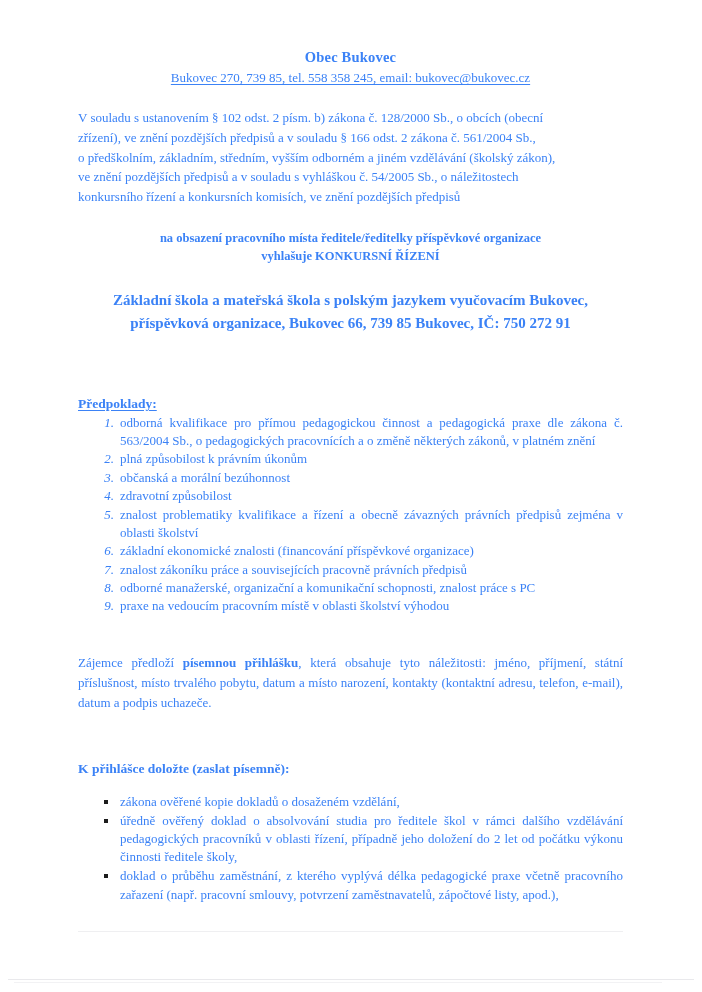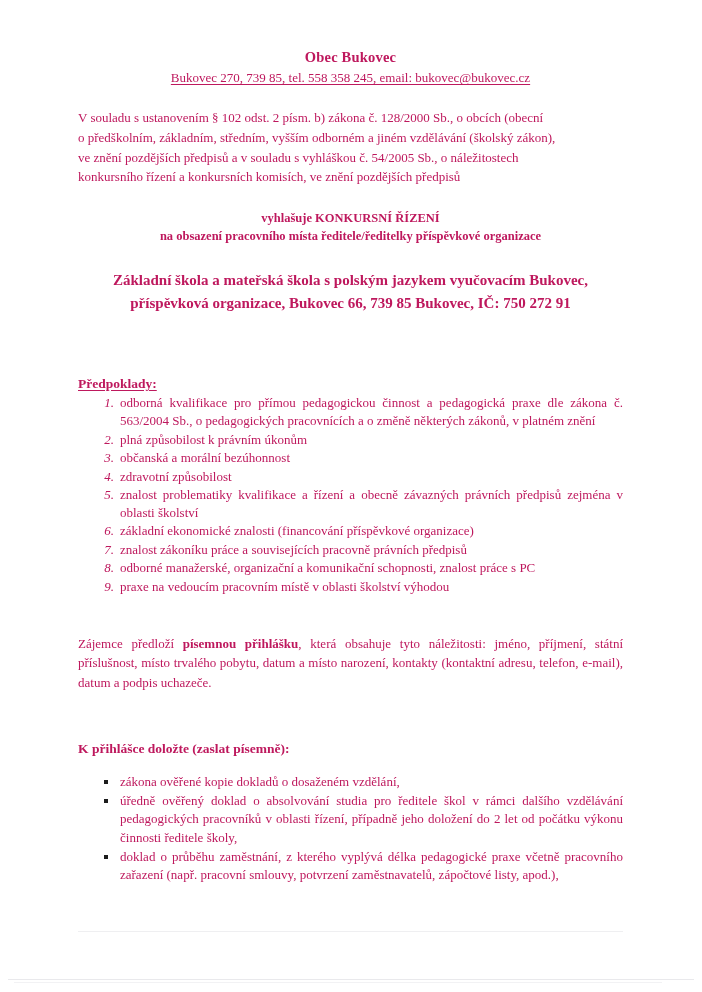--- a/index.html
+++ b/index.html
@@ -9,21 +9,21 @@
     background: #ffffff;
   }
 
   .page {
     position: relative;
     width: 702px;
     height: 992px;
     margin: 0;
     background: #ffffff;
     font-family: "Liberation Serif", "DejaVu Serif", serif;
-    color: #be185d;
+    color: #3b82f6;
     overflow: hidden;
     box-sizing: border-box;
   }
 
   
   .content {
     position: absolute;
     left: 78px;
     top: 0;
     width: 545px;
@@ -197,28 +197,29 @@
     <div class="doc-header">
       <div class="org-name">Obec Bukovec</div>
       <div class="org-contact">
         <span class="ul">Bukovec 270, 739 85, tel. 558 358 245, email: bukovec@bukovec.cz</span>
       </div>
     </div>
 
 
     <div class="intro">
       <div>V souladu s ustanovením § 102 odst. 2 písm. b) zákona č. 128/2000 Sb., o obcích (obecní</div>
+      <div>zřízení), ve znění pozdějších předpisů a v souladu § 166 odst. 2 zákona č. 561/2004 Sb.,</div>
       <div>o předškolním, základním, středním, vyšším odborném a jiném vzdělávání (školský zákon),</div>
       <div>ve znění pozdějších předpisů a v souladu s vyhláškou č. 54/2005 Sb., o náležitostech</div>
       <div>konkursního řízení a konkursních komisích, ve znění pozdějších předpisů</div>
     </div>
 
     <div class="proclaim">
+      <div>na obsazení pracovního místa ředitele/ředitelky příspěvkové organizace</div>
       <div>vyhlašuje KONKURSNÍ ŘÍZENÍ</div>
-      <div>na obsazení pracovního místa ředitele/ředitelky příspěvkové organizace</div>
     </div>
 
     <div class="school">
       <div>Základní škola a mateřská škola s polským jazykem vyučovacím Bukovec,</div>
       <div>příspěvková organizace, Bukovec 66, 739 85 Bukovec, IČ: 750 272 91</div>
     </div>
 
     <div class="section-prereq">
       <div class="heading-underline">Předpoklady:</div>
       <ol class="prereq-list">

